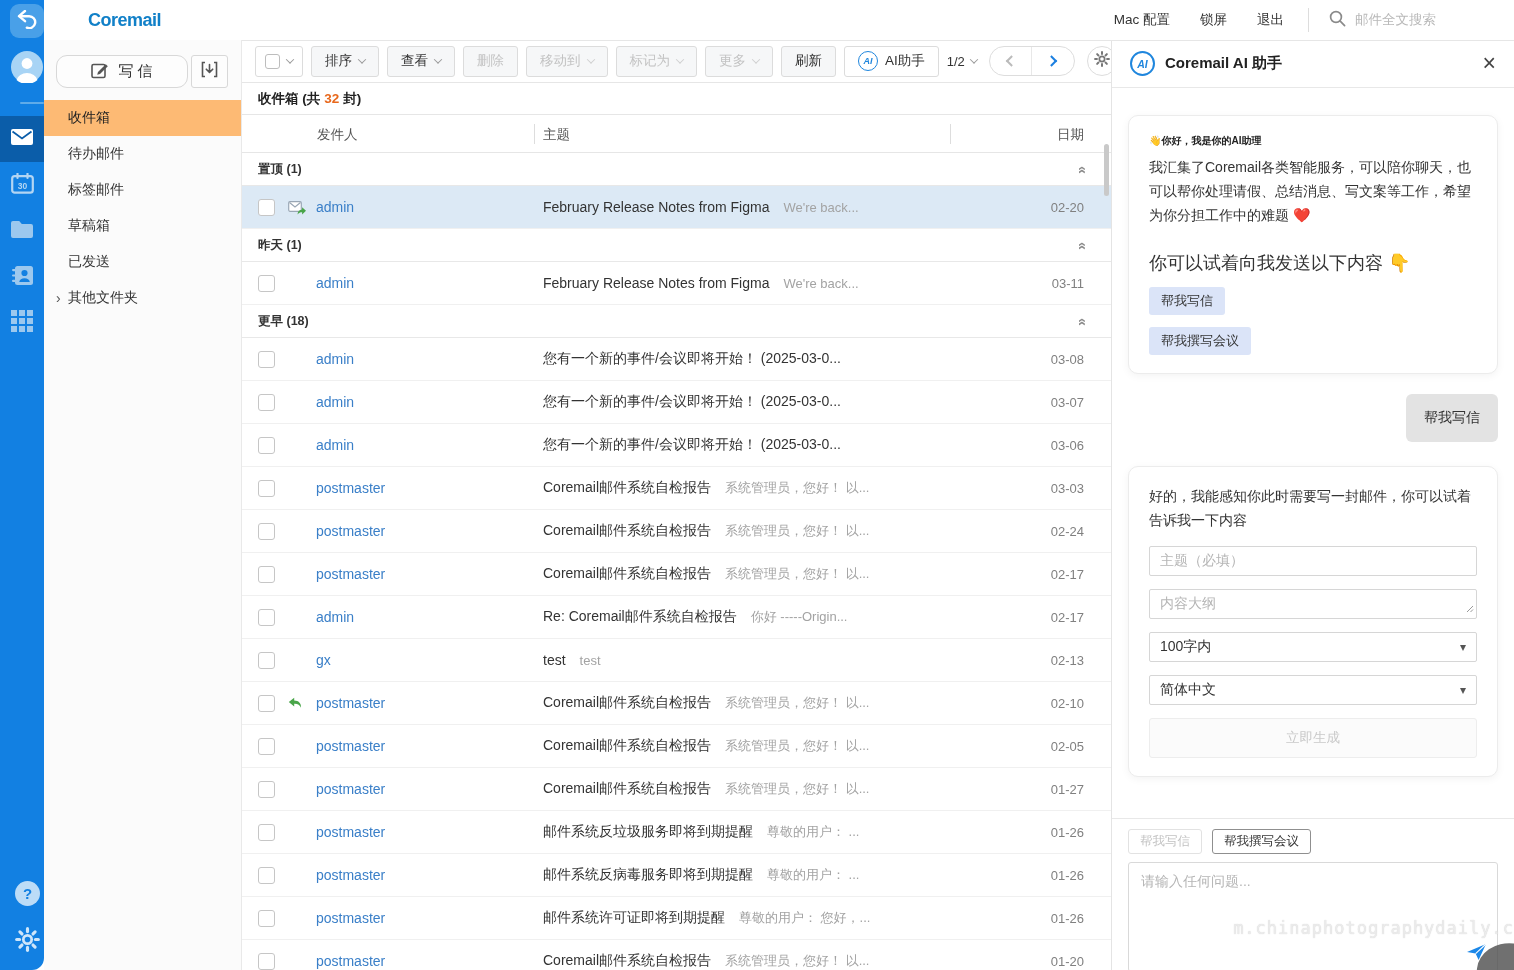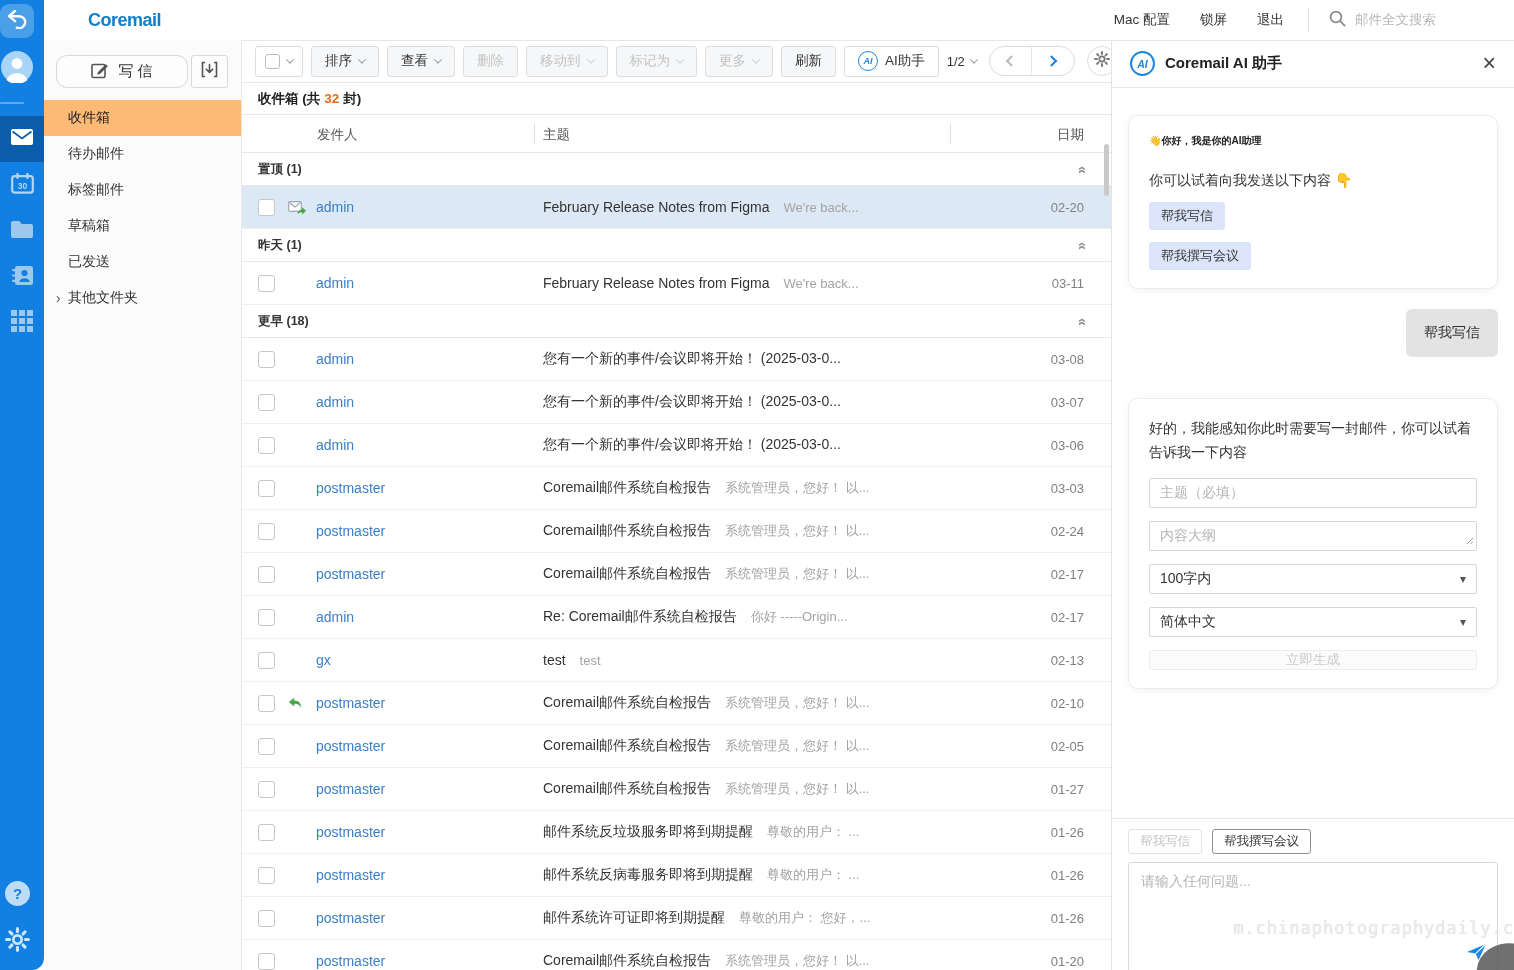--- a/index.html
+++ b/index.html
@@ -1,20 +1,20 @@
 <!DOCTYPE html>
 <html><head>
 <meta charset="utf-8">
 <style>
   *{margin:0;padding:0;box-sizing:border-box;font-family:"Liberation Sans","DejaVu Sans",sans-serif}
   html,body{width:1514px;height:970px;overflow:hidden;background:#fff}
   .app{position:relative;width:1514px;height:970px;background:#fff;overflow:hidden}
 
   
-  .rail{position:absolute;left:0;top:0;width:44px;height:100%;background:#1280e2;border-radius:0 0 12px 0;display:flex;flex-direction:column;align-items:flex-start;z-index:10}
+  .rail{position:absolute;left:0;top:0;width:44px;height:100%;background:#1280e2;border-radius:0 0 12px 0;display:flex;flex-direction:column;align-items:flex-end;z-index:10}
   .rail-btn{width:34px;height:34px;display:flex;align-items:center;justify-content:center;border-radius:9px;flex:none}
   .undo{background:#49a0e8;margin-top:4px}
   .avatar-wrap{margin-top:14px}
   .rail-divider{width:24px;height:2px;background:#5fabe9;margin:16px 0 12px;border-radius:1px;flex:none}
   .rail-item{width:44px;height:46px;display:flex;align-items:center;justify-content:center;flex:none}
   .rail-item.active{background:#0b5da9}
   .rail-bottom{margin-top:auto;display:flex;flex-direction:column;align-items:center;gap:12px;padding-bottom:12px}
 
   
   .topbar{position:absolute;left:44px;right:0;top:0;height:40px;background:#fff;display:flex;align-items:center;z-index:8}
@@ -78,31 +78,31 @@
 
   
   .aipanel{position:absolute;left:1112px;top:40px;right:0;bottom:0;background:#fff;display:flex;flex-direction:column}
   .ai-hd{height:48px;border-bottom:1px solid #e8e8e8;display:flex;align-items:center;padding:0 18px;gap:10px;flex:none}
   .ai-title{font-size:15px;font-weight:bold;color:#222}
   .ai-close{margin-left:auto;font-size:23px;color:#444;line-height:1;cursor:pointer}
   .ai-body{flex:1;overflow:hidden;padding:27px 16px 0}
   .card{background:#fff;border:1px solid #ececec;border-radius:10px;box-shadow:0 2px 8px rgba(0,0,0,.05);padding:18px 20px}
   .w-heading{font-size:10px;font-weight:bold;color:#222;margin-bottom:8px}
   .w-body{font-size:14px;color:#333;line-height:1.7}
-  .w-hint{font-size:14px;color:#333;margin-top:24px}
+  .w-hint{font-size:18px;color:#333;margin-top:24px}
   .chip{display:table;background:#dbe4f8;border-radius:3px;padding:5px 12px;font-size:13px;color:#333;margin-top:12px;cursor:pointer}
   .user-msg{display:table;margin:20px 0 0 auto;background:#e3e3e3;border-radius:6px;padding:15px 18px;font-size:14px;color:#333}
-  .reply-card{margin-top:41px}
+  .reply-card{margin-top:24px}
   .r-text{font-size:14px;color:#333;line-height:1.7}
   .fld{margin-top:13px;height:30px;border:1px solid #d6d6d6;border-radius:2px;display:flex;align-items:center;padding:0 10px;font-size:14px;position:relative;background:#fff}
   .fld.ph{color:#b5b5b5}
   .fld.select{color:#333;cursor:pointer}
   .sel-arrow{position:absolute;right:10px;top:7px;color:#555;font-size:12px}
   .resize-handle{position:absolute;right:2px;bottom:2px}
-  .gen-btn{margin-top:13px;height:20px;border:1px solid #ededed;background:#fbfbfb;border-radius:3px;display:flex;align-items:center;justify-content:center;font-size:13.5px;color:#c9c9c9;cursor:default}
+  .gen-btn{margin-top:13px;height:40px;border:1px solid #ededed;background:#fbfbfb;border-radius:3px;display:flex;align-items:center;justify-content:center;font-size:13.5px;color:#c9c9c9;cursor:default}
   .ai-footer{border-top:1px solid #e8e8e8;height:152px;padding:10px 16px 0;flex:none;position:relative}
   .quick-row{display:flex;gap:10px}
   .qbtn{height:25px;padding:0 11px;border-radius:3px;background:#fff;font-size:12.5px;display:flex;align-items:center;cursor:pointer}
   .qbtn.disabled{border:1px solid #e2e2e2;color:#c2c2c2}
   .qbtn.active{border:1px solid #8f8f8f;color:#333}
   .ask-box{margin-top:8px;height:110px;border:1px solid #d9d9d9;border-radius:3px;padding:10px 12px;font-size:14px;color:#b5b5b5;position:relative;background:#fff}
   .send{position:absolute;right:10px;bottom:7px;cursor:pointer}
 
   .watermark{position:absolute;right:0;bottom:32px;font-family:"DejaVu Sans Mono",monospace;font-size:17px;color:rgba(236,236,236,.95);letter-spacing:1px;text-shadow:0 0 1px rgba(130,130,130,.4);pointer-events:none;white-space:nowrap;z-index:20}
   .corner-blob{position:absolute;right:-6px;bottom:-8px;width:42px;height:36px;background:#4c4c4c;border-radius:80% 0 0 0;transform:rotate(6deg);opacity:.8;z-index:21;pointer-events:none}
@@ -588,20 +588,21 @@
   <div class="aipanel">
     <div class="ai-hd">
       <span class="ai-logo">AI</span>
       <span class="ai-title">Coremail AI 助手</span>
       <span class="ai-close">×</span>
     </div>
 
     <div class="ai-body">
       <div class="card">
         <div class="w-heading">👋你好，我是你的AI助理</div>
+        <div class="w-body">我汇集了Coremail各类智能服务，可以陪你聊天，也可以帮你处理请假、总结消息、写文案等工作，希望为你分担工作中的难题 ❤️</div>
         <div class="w-hint">你可以试着向我发送以下内容 👇</div>
         <div id="chips-host">
             <div class="chip">帮我写信</div>
             <div class="chip">帮我撰写会议</div>
           </div>
       </div>
 
       <div class="user-msg">帮我写信</div>
 
       <div class="card reply-card">

